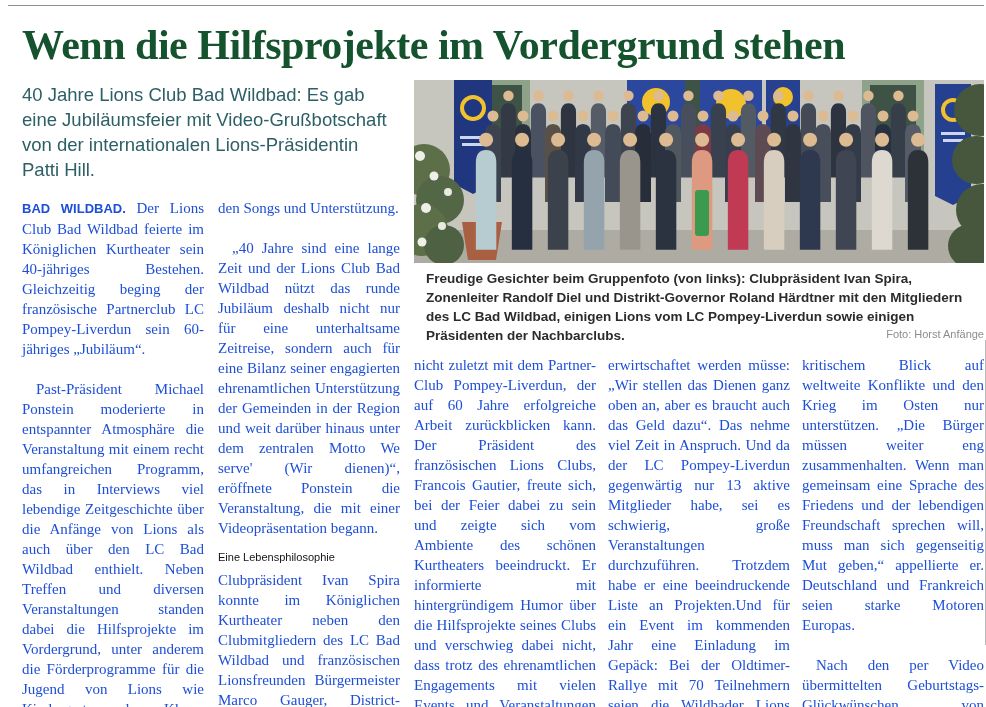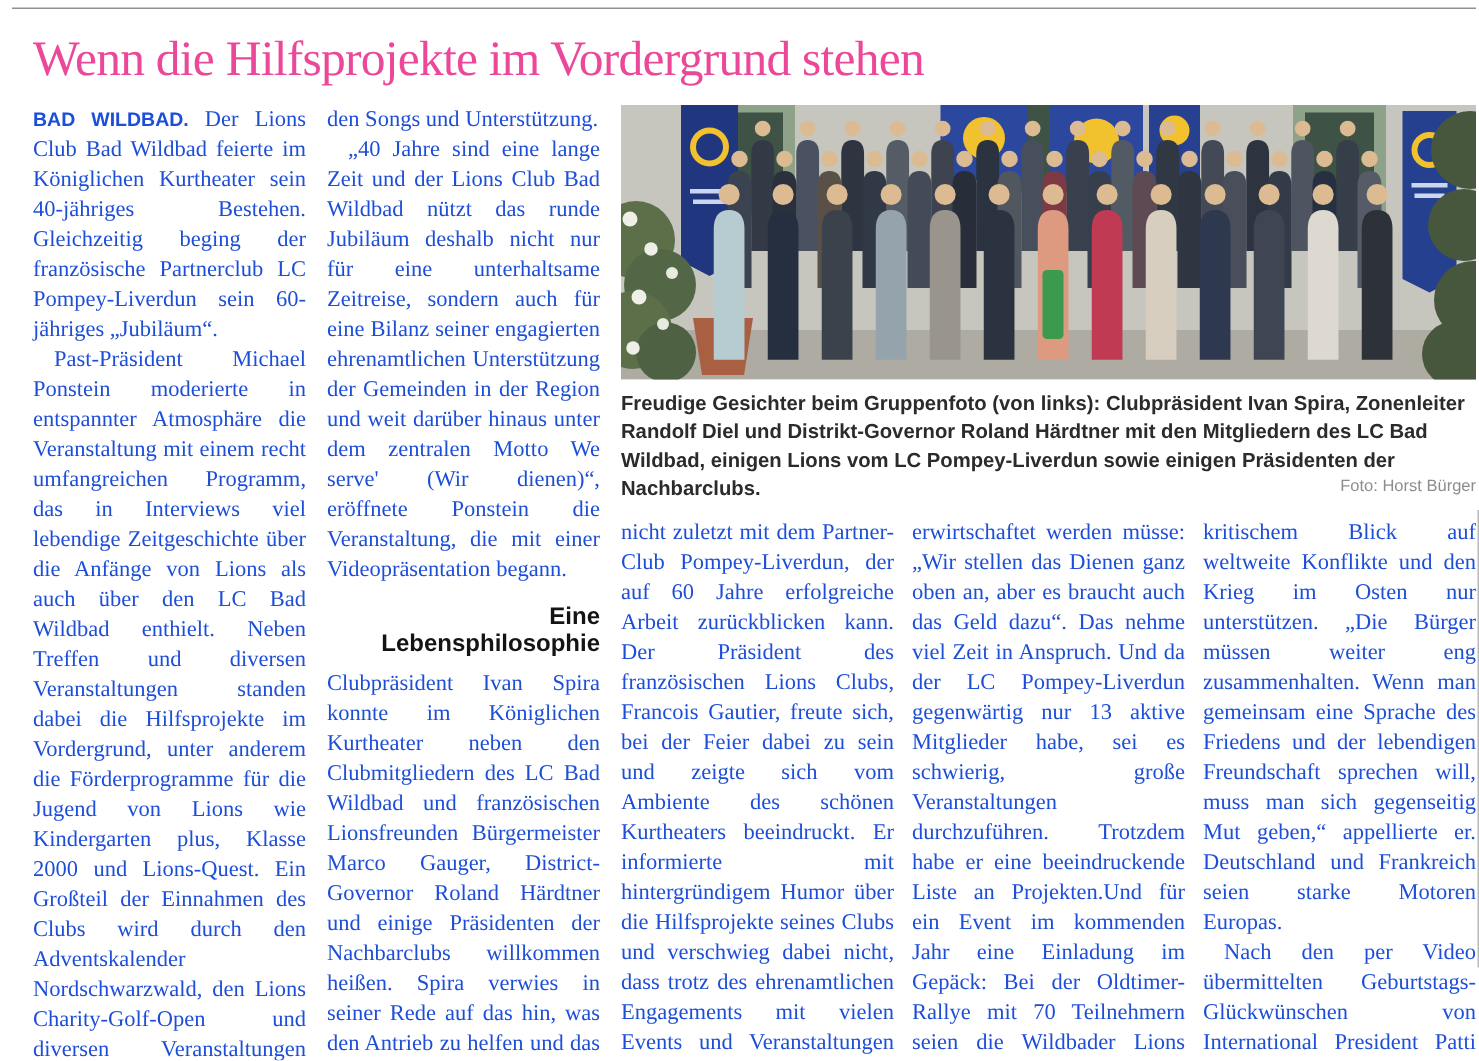--- a/index.html
+++ b/index.html
@@ -13,25 +13,25 @@
     font-family:"Liberation Serif", serif;
     color:#1c1c1c;
   }
   .top-rule{
     position:absolute;top:5px;left:8px;right:2px;
     height:1px;background:#8f8f8f;
   }
   h1.headline{
     margin:22px 0 12px 0;
     font-family:"Liberation Serif", serif;
-    font-weight:normal;
-    font-size:33px;
+    font-weight:bold;
+    font-size:42px;
     line-height:1.1;
     letter-spacing:-0.5px;
-    color:#ec4899;
+    color:#14532d;
     white-space:nowrap;
   }
   .main{display:flex;gap:14px;}
   .left-group{width:378px;flex:0 0 378px;}
   .right-group{width:570px;flex:0 0 570px;}
   .lede{
     margin:2px 0 16px 0;
     font-family:"Liberation Sans", sans-serif;
     font-size:18.5px;
     line-height:25px;
@@ -42,34 +42,33 @@
   .col{flex:1 1 0;min-width:0;}
   .col p{
     margin:0;
     font-size:15px;
     line-height:20px;
     text-align:justify;
     hyphens:auto;
     -webkit-hyphens:auto;
     color:#1d4ed8;
   }
-  .col p.indent{text-indent:14px;}
+  .col p.indent{text-indent:14px;margin-top:20px;}
   .col h3{
     margin:13px 0 7px 0;
     font-family:"Liberation Sans", sans-serif;
-    font-size:16px;
-    font-weight:bold;
+    font-size:11px;
+    font-weight:normal;
     color:#141414;
-    text-align:right;
   }
   figure{margin:0;padding:0;}
   figure svg{display:block;}
   figcaption{
     position:relative;
-    margin:6px 0 10px 0;
+    margin:6px 0 10px 12px;
     font-family:"Liberation Sans", sans-serif;
     font-size:13.5px;
     font-weight:bold;
     line-height:19px;
     color:#2b2b2b;
   }
   .credit{
     position:absolute;
     right:0;bottom:1px;
     font-weight:normal;
@@ -87,20 +86,21 @@
 <body>
 
 <div class="page">
   <div class="top-rule"></div>
 
   <h1 class="headline">Wenn die Hilfsprojekte im Vordergrund stehen</h1>
 
   <div class="main">
 
     <div class="left-group">
+      <p class="lede">40 Jahre Lions Club Bad Wildbad: Es gab eine Jubiläumsfeier mit Video-Grußbotschaft von der internationalen Lions-Präsidentin Patti Hill.</p>
       <div class="text-cols">
         <div class="col">
             <p><span style="font-family: &quot;Liberation Sans&quot;, sans-serif; font-weight: bold; font-size: 13px;">BAD WILDBAD. </span>Der Lions Club Bad Wildbad feierte im Königlichen Kurtheater sein 40-jähriges Bestehen. Gleichzeitig beging der französische Partnerclub LC Pompey-Liverdun sein 60-jähriges „Jubiläum“.</p>
             <p class="indent">Past-Präsident Michael Ponstein moderierte in entspannter Atmosphäre die Veranstaltung mit einem recht umfangreichen Programm, das in Interviews viel lebendige Zeitgeschichte über die Anfänge von Lions als auch über den LC Bad Wildbad enthielt. Neben Treffen und diversen Veranstaltungen standen dabei die Hilfsprojekte im Vordergrund, unter anderem die Förderprogramme für die Jugend von Lions wie Kindergarten plus, Klasse 2000 und Lions-Quest. Ein Großteil der Einnahmen des Clubs wird durch den Adventskalender Nordschwarzwald, den Lions Charity-Golf-Open und diversen Veranstaltungen erzielt.</p>
           </div>
         <div class="col">
             <p>den Songs und Unterstützung.</p>
             <p class="indent">„40 Jahre sind eine lange Zeit und der Lions Club Bad Wildbad nützt das runde Jubiläum deshalb nicht nur für eine unterhaltsame Zeitreise, sondern auch für eine Bilanz seiner engagierten ehrenamtlichen Unterstützung der Gemeinden in der Region und weit darüber hinaus unter dem zentralen Motto We serve' (Wir dienen)“, eröffnete Ponstein die Veranstaltung, die mit einer Videopräsentation begann.</p>
             <h3>Eine Lebensphilosophie</h3>
             <p>Clubpräsident Ivan Spira konnte im Königlichen Kurtheater neben den Clubmitgliedern des LC Bad Wildbad und französischen Lionsfreunden Bürgermeister Marco Gauger, District-Governor Roland Härdtner und einige Präsidenten der Nachbarclubs willkommen heißen. Spira verwies in seiner Rede auf das hin, was den Antrieb zu helfen und das innere Band der Clubs ausmacht: die Freundschaft. Die verbindet den LC Bad Wildbad auch mit den Lions Clubs aus der Region und</p>
@@ -220,21 +220,21 @@
             <use href="#prs" transform="translate(382,52) scale(1.28)" color="#2e3950"></use>
             <use href="#prs" transform="translate(418,52) scale(1.28)" color="#3f4552"></use>
             <use href="#prs" transform="translate(454,52) scale(1.28)" color="#ddd8d0"></use>
             <use href="#prs" transform="translate(490,52) scale(1.28)" color="#2d3238"></use>
           </g>
 
           <rect x="281" y="110" width="14" height="46" rx="3" fill="#3c9a4e"></rect>
         </svg>
         <figcaption>
           <span>Freudige Gesichter beim Gruppenfoto (von links): Clubpräsident Ivan Spira, Zonenleiter Randolf Diel und Distrikt-Governor Roland Härdtner mit den Mitgliedern des LC Bad Wildbad, einigen Lions vom LC Pompey-Liverdun sowie einigen Präsidenten der Nachbarclubs.</span>
-          <span class="credit">Foto: Horst Bürger</span>
+          <span class="credit">Foto: Horst Anfänge</span>
         </figcaption>
       </figure>
 
       <div class="text-cols three">
         <div class="col">
             <p>nicht zuletzt mit dem Partner-Club Pompey-Liverdun, der auf 60 Jahre erfolgreiche Arbeit zurückblicken kann. Der Präsident des französischen Lions Clubs, Francois Gautier, freute sich, bei der Feier dabei zu sein und zeigte sich vom Ambiente des schönen Kurtheaters beeindruckt. Er informierte mit hintergründigem Humor über die Hilfsprojekte seines Clubs und verschwieg dabei nicht, dass trotz des ehrenamtlichen Engagements mit vielen Events und Veranstaltungen Lions nicht nur Mitgliedschaft ist, sondern auch eine Lebensphilosophie.</p>
           </div>
         <div class="col">
             <p>erwirtschaftet werden müsse: „Wir stellen das Dienen ganz oben an, aber es braucht auch das Geld dazu“. Das nehme viel Zeit in Anspruch. Und da der LC Pompey-Liverdun gegenwärtig nur 13 aktive Mitglieder habe, sei es schwierig, große Veranstaltungen durchzuführen. Trotzdem habe er eine beeindruckende Liste an Projekten.Und für ein Event im kommenden Jahr eine Einladung im Gepäck: Bei der Oldtimer-Rallye mit 70 Teilnehmern seien die Wildbader Lions Freunde gerngesehene Gäste.</p>
           </div>

